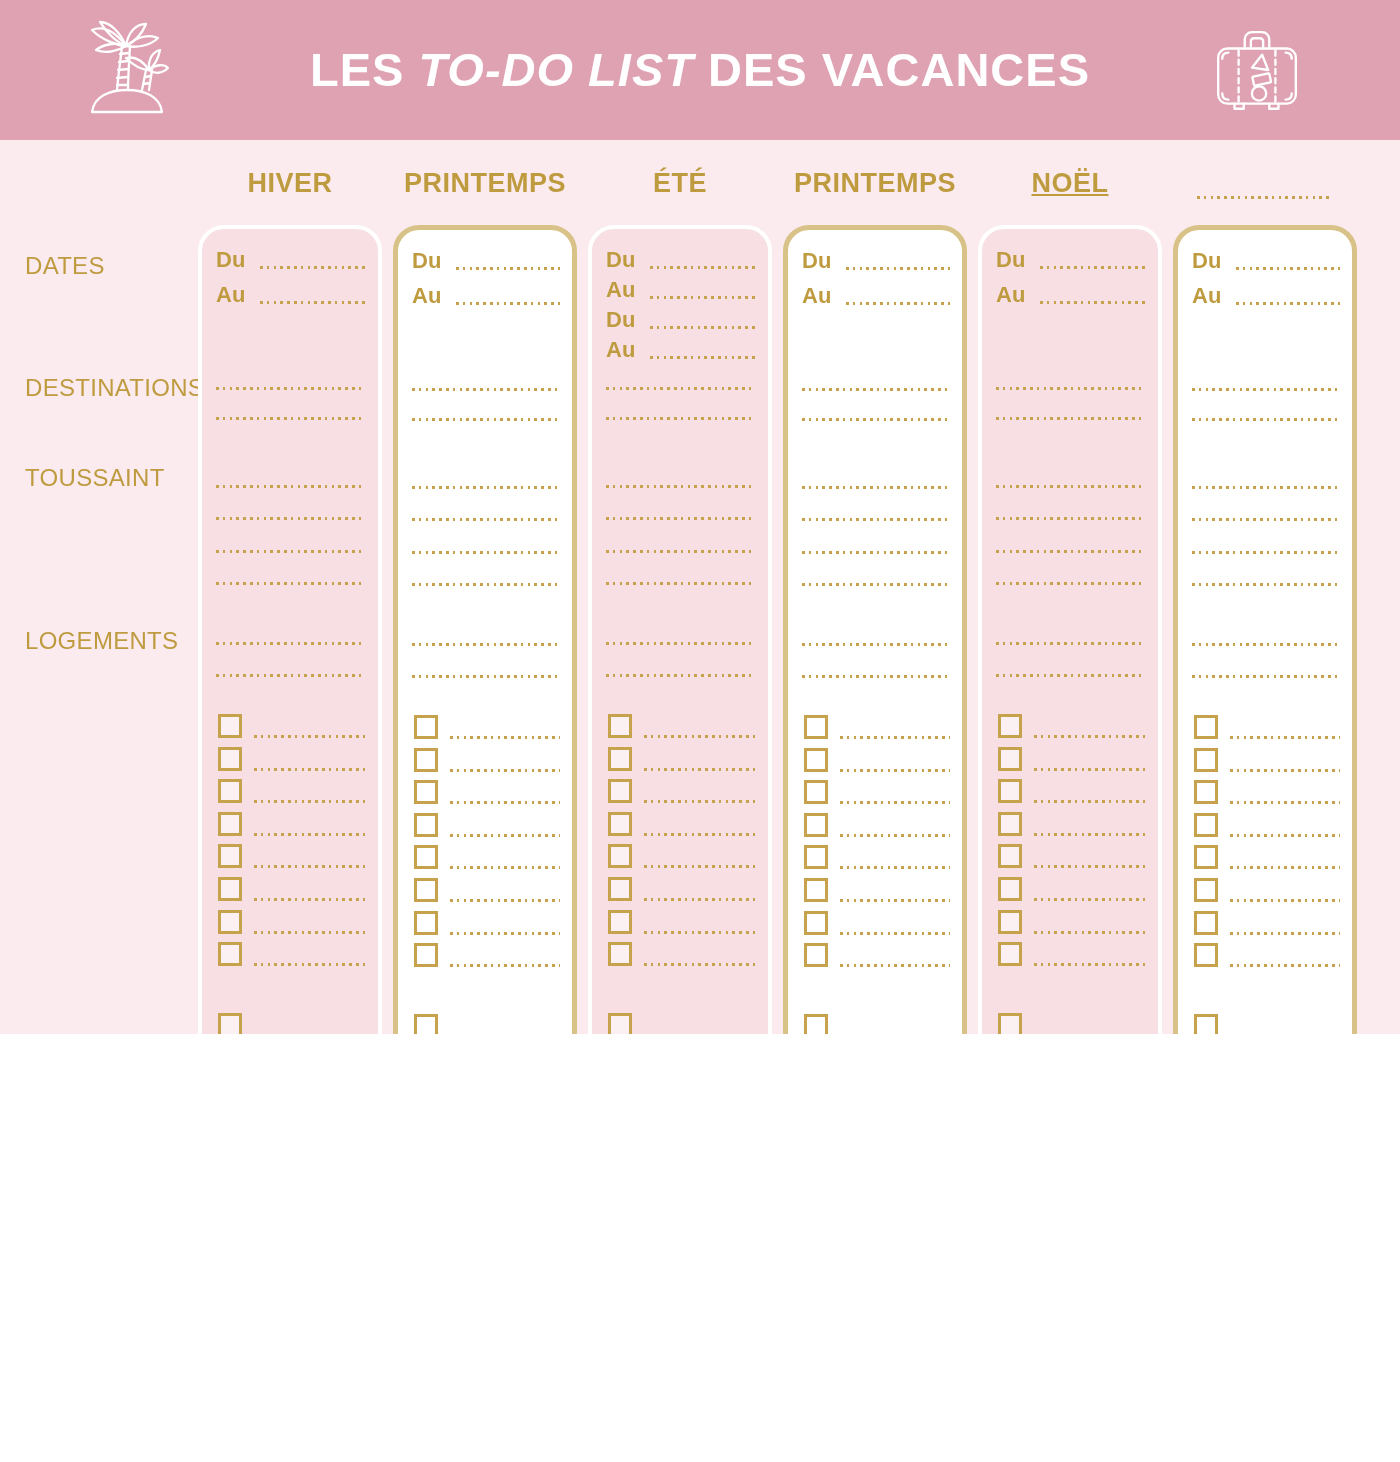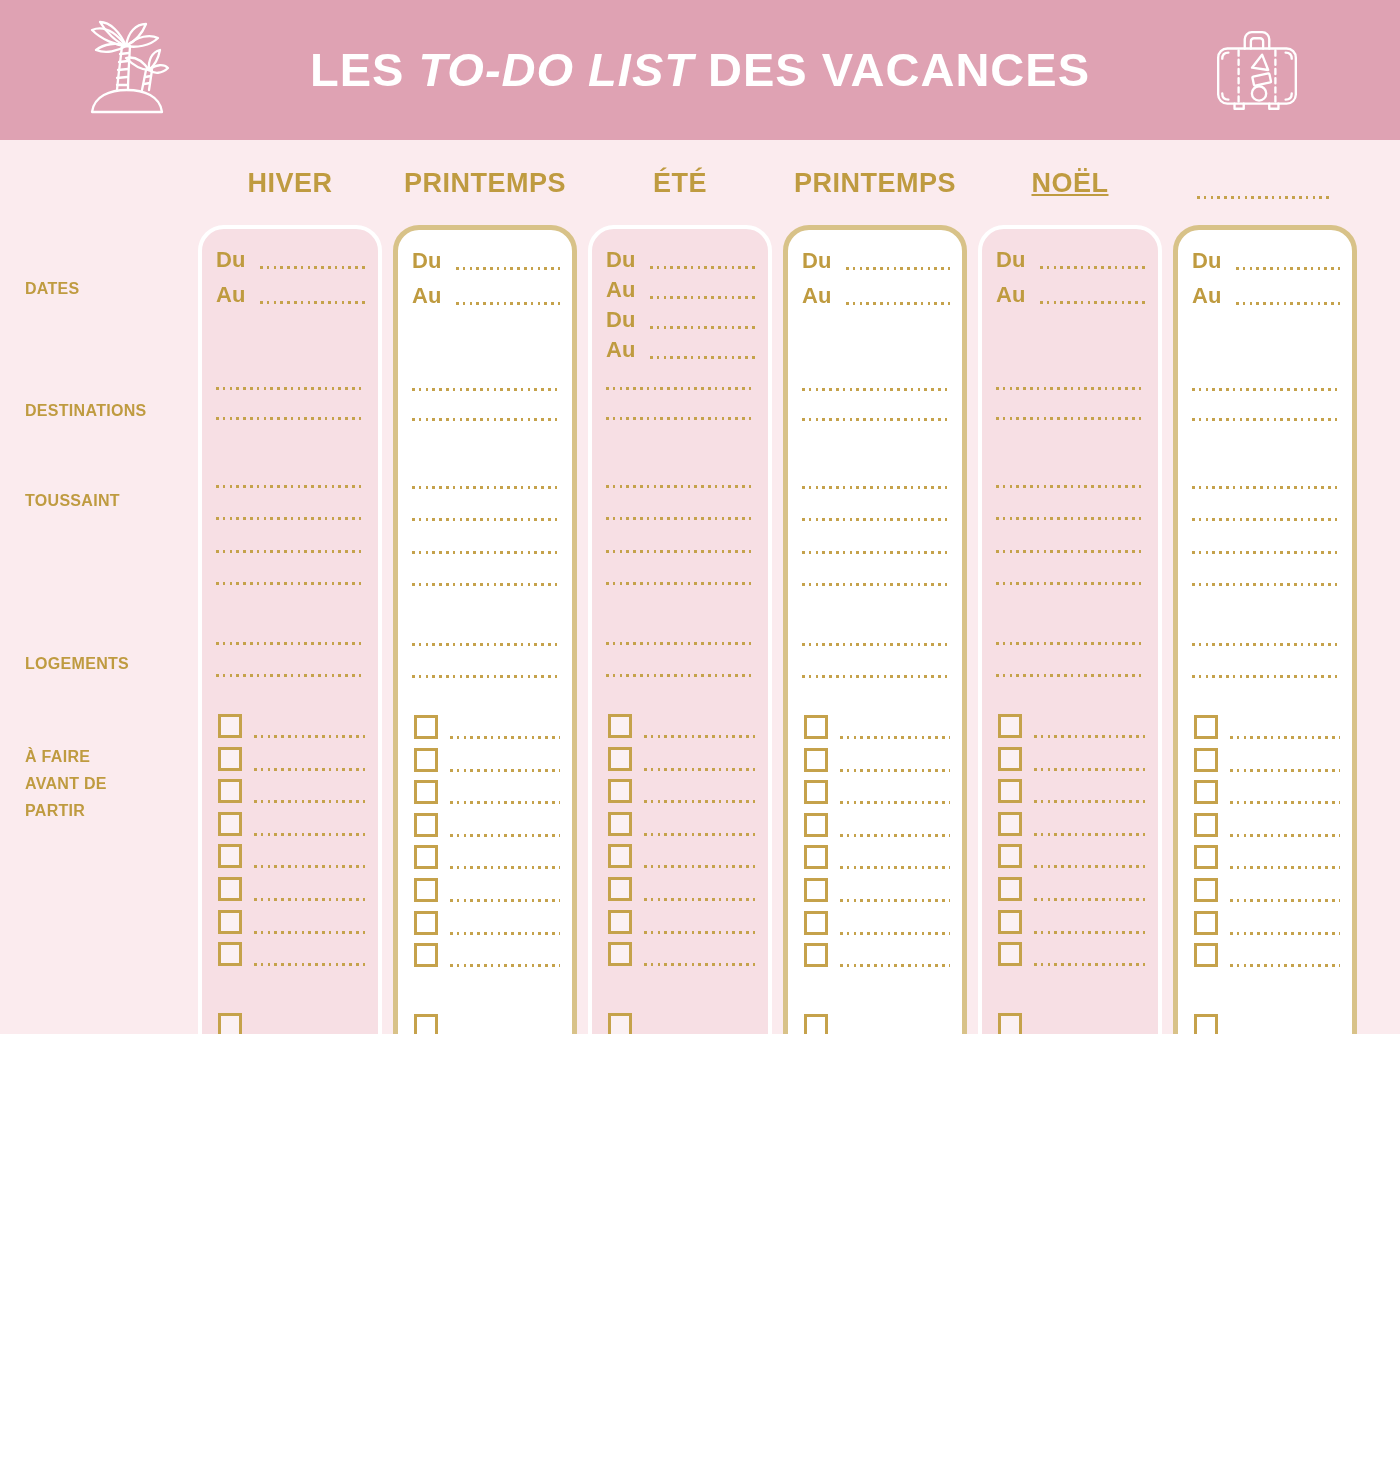--- a/index.html
+++ b/index.html
@@ -10,22 +10,22 @@
   html,body{margin:0;padding:0;background:#fff;}
   .page{position:relative;width:1400px;height:1034px;background:var(--page-bg);
         font-family:"Liberation Sans",sans-serif;overflow:hidden;}
   .header{position:absolute;left:0;top:0;width:1400px;height:140px;background:var(--header-bg);}
   .title{position:absolute;left:0;top:42px;width:100%;text-align:center;color:var(--title-text);
          font-weight:bold;font-size:47px;letter-spacing:1px;white-space:nowrap;}
   .title .it{font-style:italic;}
   .hicon{position:absolute;}
   .palm{left:84px;top:20px;}
   .case{left:1212px;top:26px;}
-  .side-label{position:absolute;left:25px;color:var(--gold-text);font-weight:bold;
-              font-size:16px;letter-spacing:.3px;line-height:27px;white-space:nowrap;margin-top:23px;}
+  .side-label{position:absolute;left:25px;color:var(--gold-text);font-weight:normal;
+              font-size:24px;letter-spacing:.3px;line-height:27px;white-space:nowrap;}
   .col-header{position:absolute;top:168px;width:184px;text-align:center;font-weight:bold;
               font-size:27px;color:var(--gold-text);letter-spacing:.5px;white-space:nowrap;}
   .dotline{position:absolute;height:3px;
            background:repeating-linear-gradient(90deg,var(--gold-dots) 0 2.6px,transparent 2.6px 6.8px);}
   .card{position:absolute;top:225px;width:184px;height:1197px;border-radius:26px;box-sizing:border-box;}
   .card.pink{background:var(--pink-card);border:4px solid #fff;}
   .card.white{background:#fff;border:5px solid var(--gold-border);}
   .date-label{position:absolute;left:14px;font-size:22px;font-weight:bold;color:var(--gold-text);}
   .cb{position:absolute;left:16px;width:18px;height:18px;border:3px solid var(--gold-dots);
       background:rgba(255,255,255,.55);}
@@ -81,25 +81,20 @@
       <circle cx="46" cy="66" r="7"></circle>
       <path d="M22,76 v5 h9 v-5"></path>
         <path d="M56,76 v5 h9 v-5"></path>
     </svg>
   </div>
 
   <div class="side-label" style="top:252px">DATES</div>
   <div class="side-label" style="top:374px">DESTINATIONS</div>
   <div class="side-label" style="top:464px">TOUSSAINT</div>
   <div class="side-label" style="top:627px">LOGEMENTS</div>
-  <div class="side-label" style="top:720px">
-    <div>À FAIRE</div>
-    <div>AVANT DE</div>
-    <div>PARTIR</div>
-  </div>
 
   <div id="columns">
       <div class="col-header" style="left: 198px;">HIVER</div>
       <div class="card pink" style="left: 198px;">
         <div class="date-label" style="top: 18px;">Du</div>
         <div class="dotline" style="top: 37px; left: 58px; right: 12px;"></div>
         <div class="date-label" style="top: 53px;">Au</div>
         <div class="dotline" style="top: 72px; left: 58px; right: 12px;"></div>
         <div class="dotline" style="top: 158px; left: 14px; right: 12px;"></div>
         <div class="dotline" style="top: 188px; left: 14px; right: 12px;"></div>

